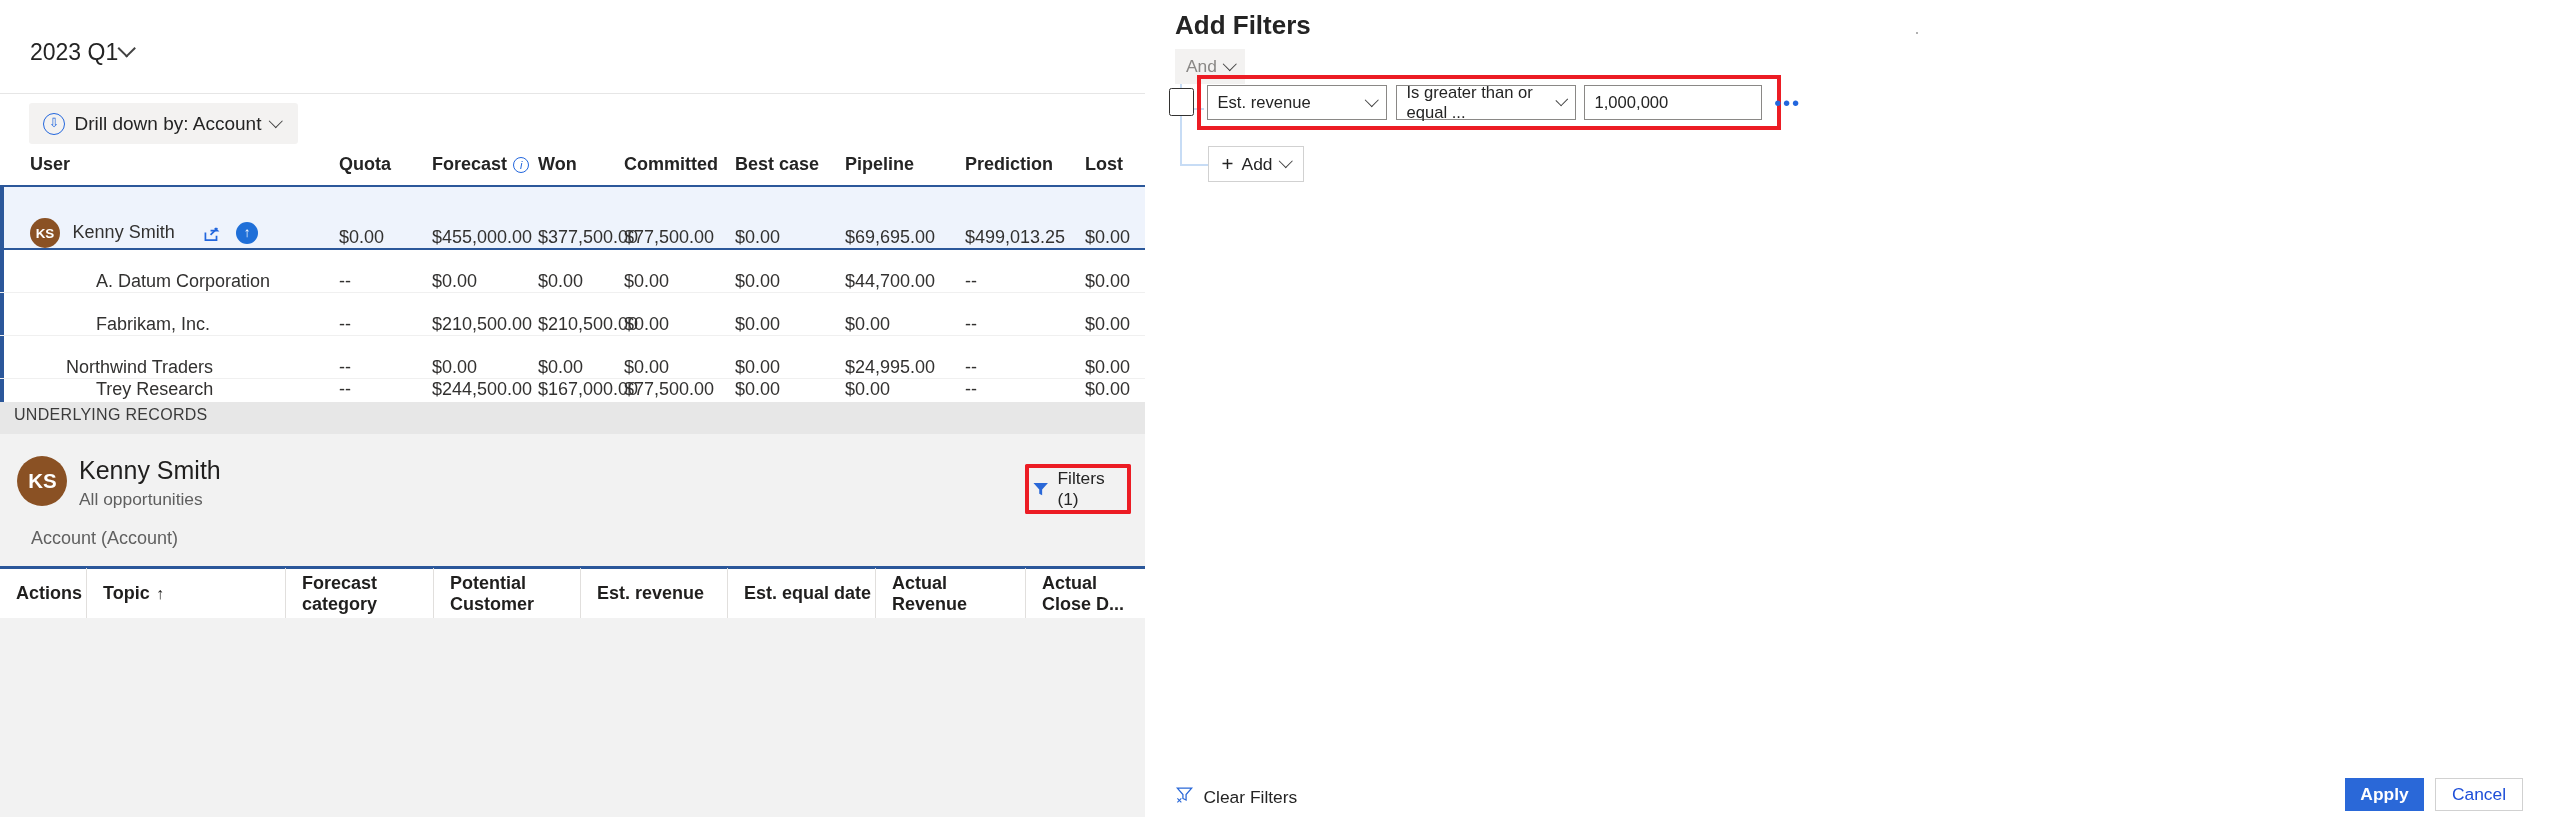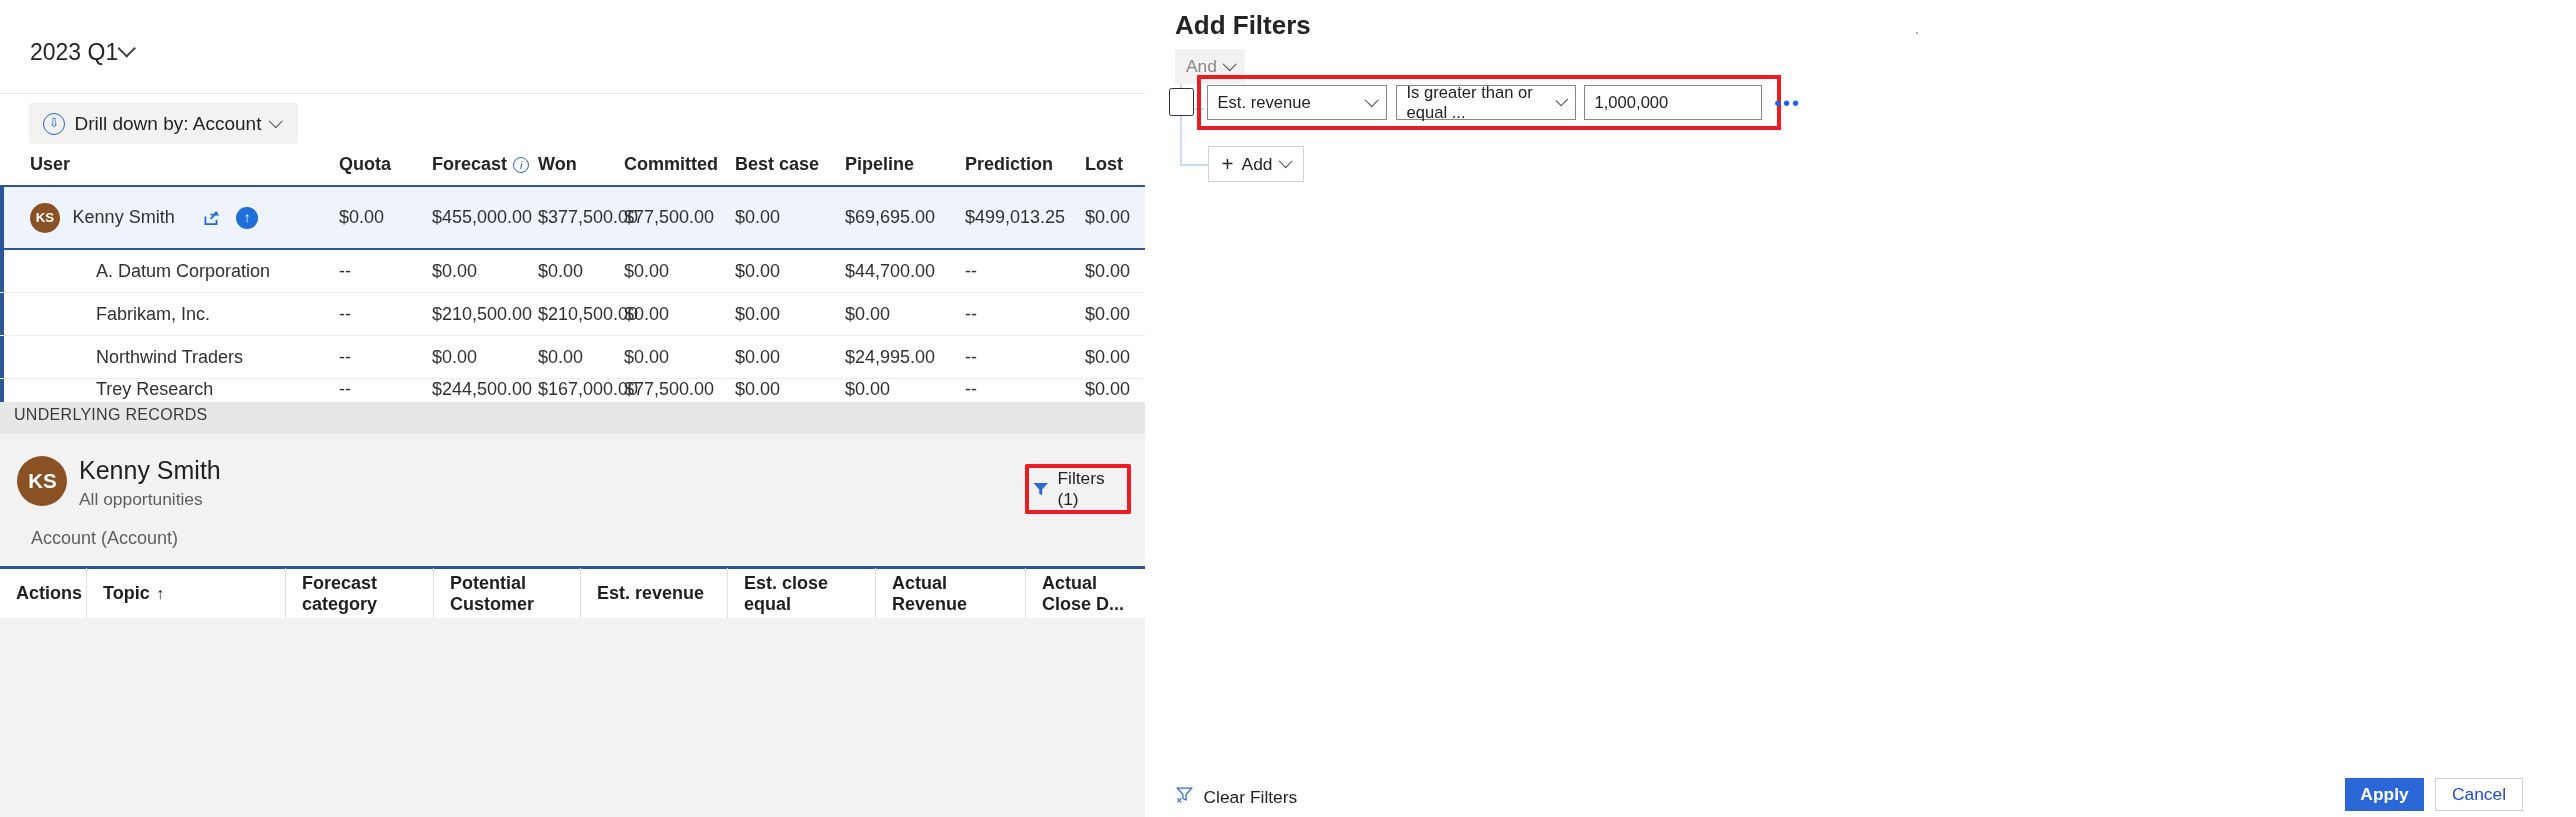--- a/index.html
+++ b/index.html
@@ -58,21 +58,21 @@
 
   
   #fc-grid { position: absolute; left: 0; top: 144px; width: 1145px; }
   #fc-head {
     position: relative; height: 41px;
     display: flex; align-items: center;
     font-size: 18px; color: #242424; font-weight: 600;
   }
   #fc-head .c { flex: none; }
   .fc-row {
-    position: relative; display: flex; align-items: center;
+    position: relative; display: flex; align-items: flex-end;
     font-size: 18px; color: #323130;
     border-bottom: 0.8px solid #f0f0f0;
   }
   .fc-row .c { flex: none; }
   #fc-row-user {
     height: 65px;
     background: #eef3fc;
     border-top: 2.4px solid #2b579a;
     border-bottom: 2.4px solid #2b579a;
     font-weight: 400;
@@ -331,21 +331,21 @@
         <div class="c col-num" style="width:86px">$210,500.00</div>
         <div class="c col-num" style="width:111px">$0.00</div>
         <div class="c col-num" style="width:110px">$0.00</div>
         <div class="c col-num" style="width:120px">$0.00</div>
         <div class="c col-num" style="width:120px">--</div>
         <div class="c col-num" style="width:79px">$0.00</div>
       </div>
 
       <div class="fc-row fc-row-acct">
         <div style="position:absolute;left:0;top:0;width:4px;bottom:0;background:#2b579a"></div>
-        <div class="c col-user" style="padding-left:96px">Northwind Traders</div>
+        <div class="c col-user" style="padding-left:66px">Northwind Traders</div>
         <div class="c col-quota">--</div>
         <div class="c col-num" style="width:106px">$0.00</div>
         <div class="c col-num" style="width:86px">$0.00</div>
         <div class="c col-num" style="width:111px">$0.00</div>
         <div class="c col-num" style="width:110px">$0.00</div>
         <div class="c col-num" style="width:120px">$24,995.00</div>
         <div class="c col-num" style="width:120px">--</div>
         <div class="c col-num" style="width:79px">$0.00</div>
       </div>
 
@@ -388,21 +388,21 @@
 
     <div id="grid2-head">
       <div class="gh" style="width:87px">Actions</div>
       <div class="gh" style="width:199px">
         <span>Topic</span>
         <span class="sortarrow">↑</span>
       </div>
       <div class="gh" style="width:148px">Forecast category</div>
       <div class="gh" style="width:147px">Potential Customer</div>
       <div class="gh" style="width:147px">Est. revenue</div>
-      <div class="gh" style="width:148px">Est. close equal</div>
+      <div class="gh" style="width:148px">Est. equal date</div>
       <div class="gh" style="width:150px">Actual Revenue</div>
       <div class="gh" style="width:120px;border-right:none">Actual Close D...</div>
     </div>
     <div id="grid2-body"></div>
 
   </div>
 
   <div id="right-panel">
     <div id="stray-dot"></div>
 

